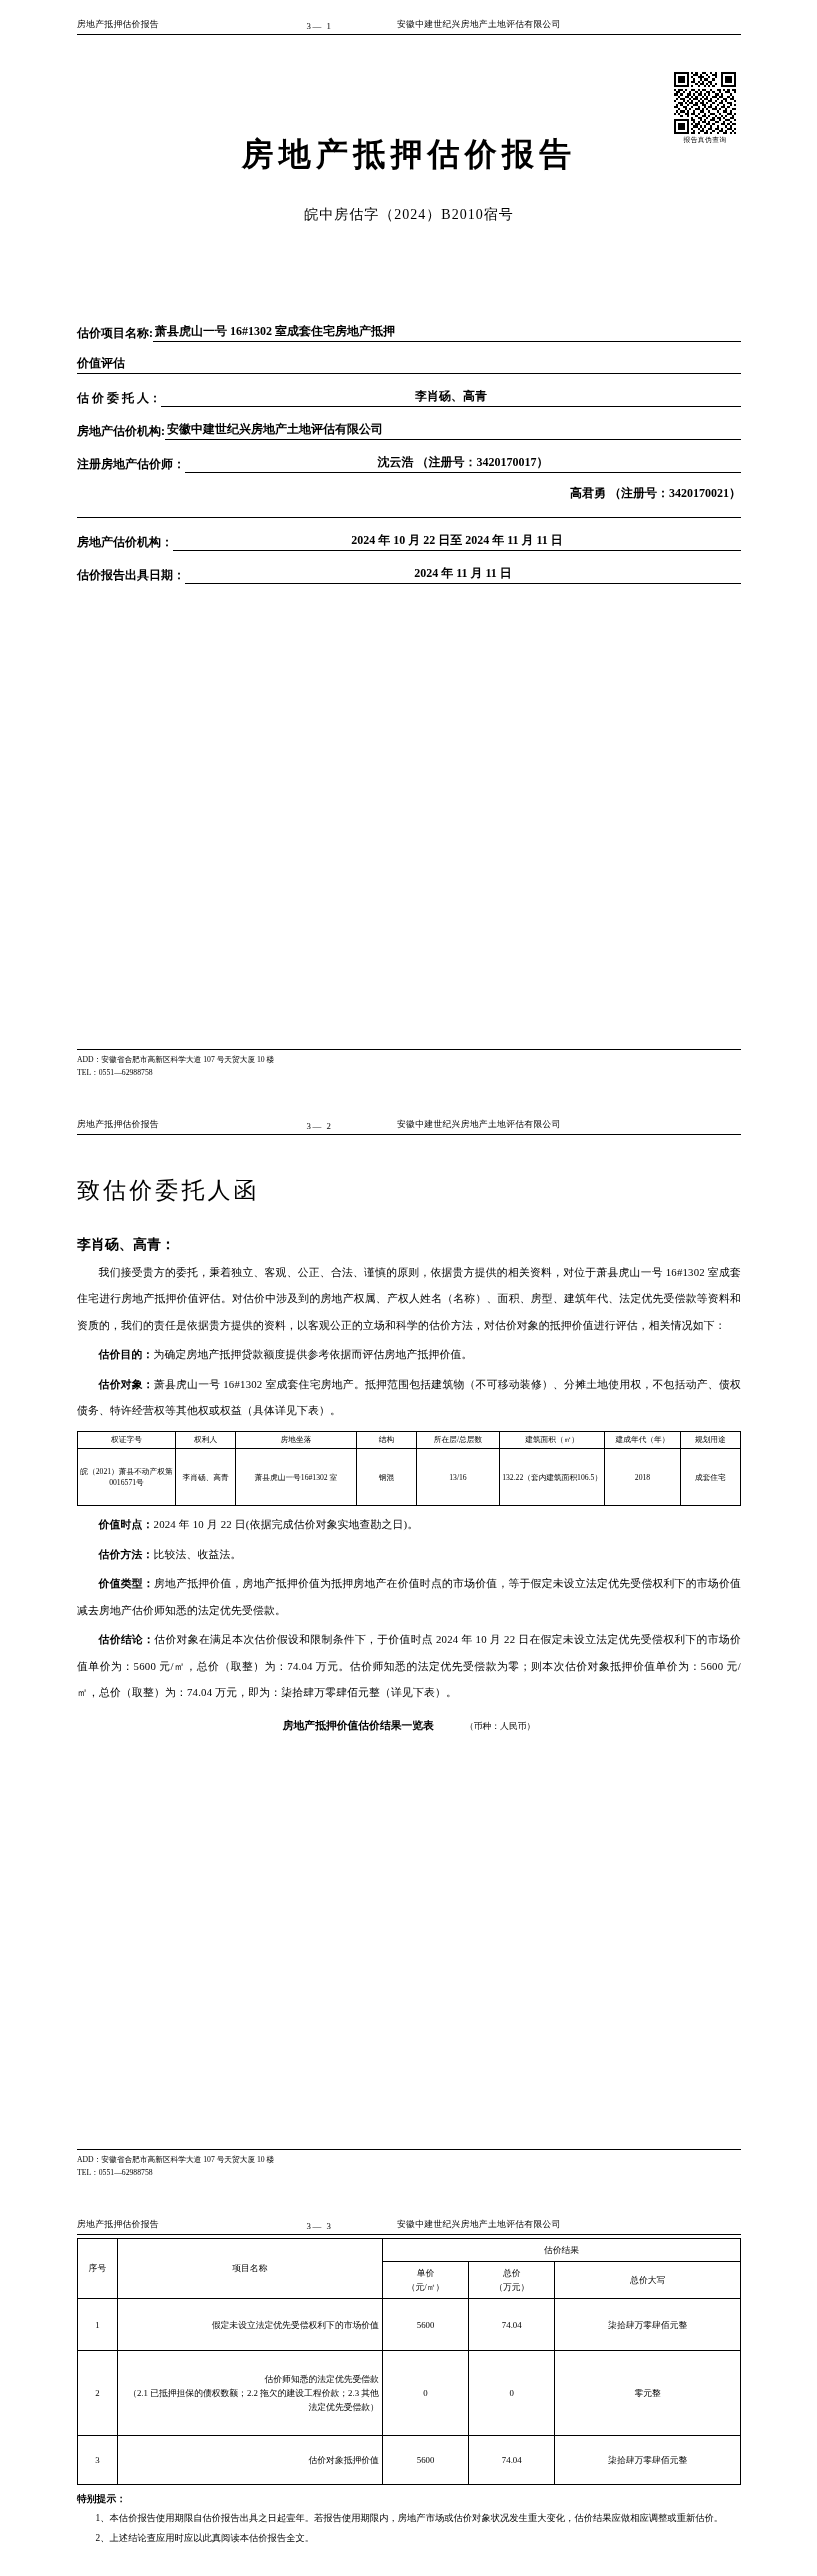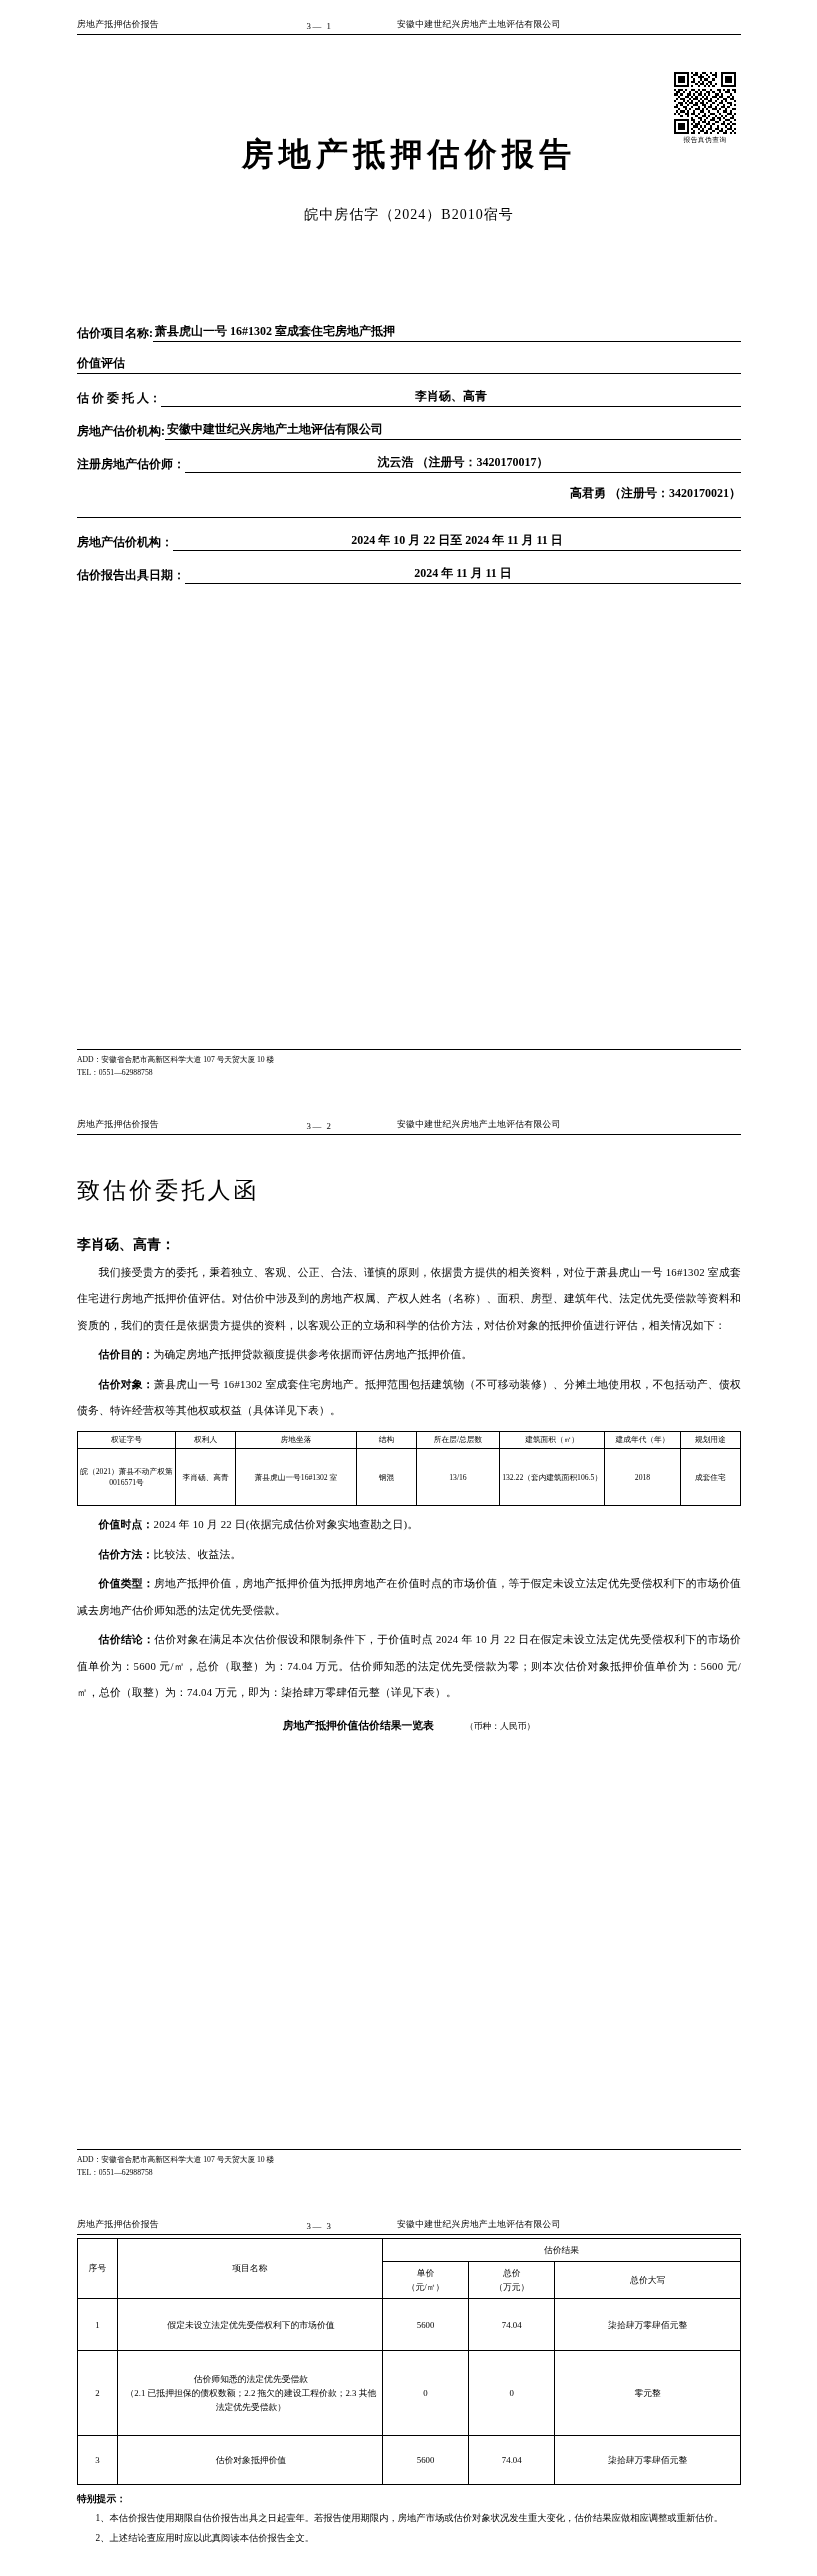--- a/index.html
+++ b/index.html
@@ -39,21 +39,21 @@
   table.tbl th,table.tbl td{border:0.5px solid #000;text-align:center;
        vertical-align:middle;padding:2.6px 1.5px;line-height:1.45;}
   table.tbl th{font-weight:normal;}
   .res-title{text-align:center;font-size:10.8px;font-weight:bold;margin:13.4px 0 2.1px 0;}
   .res-title .unit{font-size:8.8px;font-weight:normal;margin-left:31px;}
   table.res{border-collapse:collapse;width:100%;font-size:8.8px;margin-top:3.1px;}
   table.res th,table.res td{border:0.5px solid #000;padding:4.1px 3.1px;
        vertical-align:middle;line-height:1.6;}
   table.res th{text-align:center;font-weight:normal;}
   table.res td.c{text-align:center;}
-  table.res td.l{text-align:center;padding-left:5.2px;}
+  table.res td.l{text-align:right;padding-left:5.2px;}
   .tip-h{font-size:9.8px;font-weight:bold;margin-top:8.2px;}
   p.tip{font-size:9.3px;line-height:2.0;margin:2.1px 0;text-indent:2em;text-align:justify;}
 </style>
 </head>
 <body>
 
 <div class="page-wrap">
 
   <div class="page" style="height:1100px;">
 

